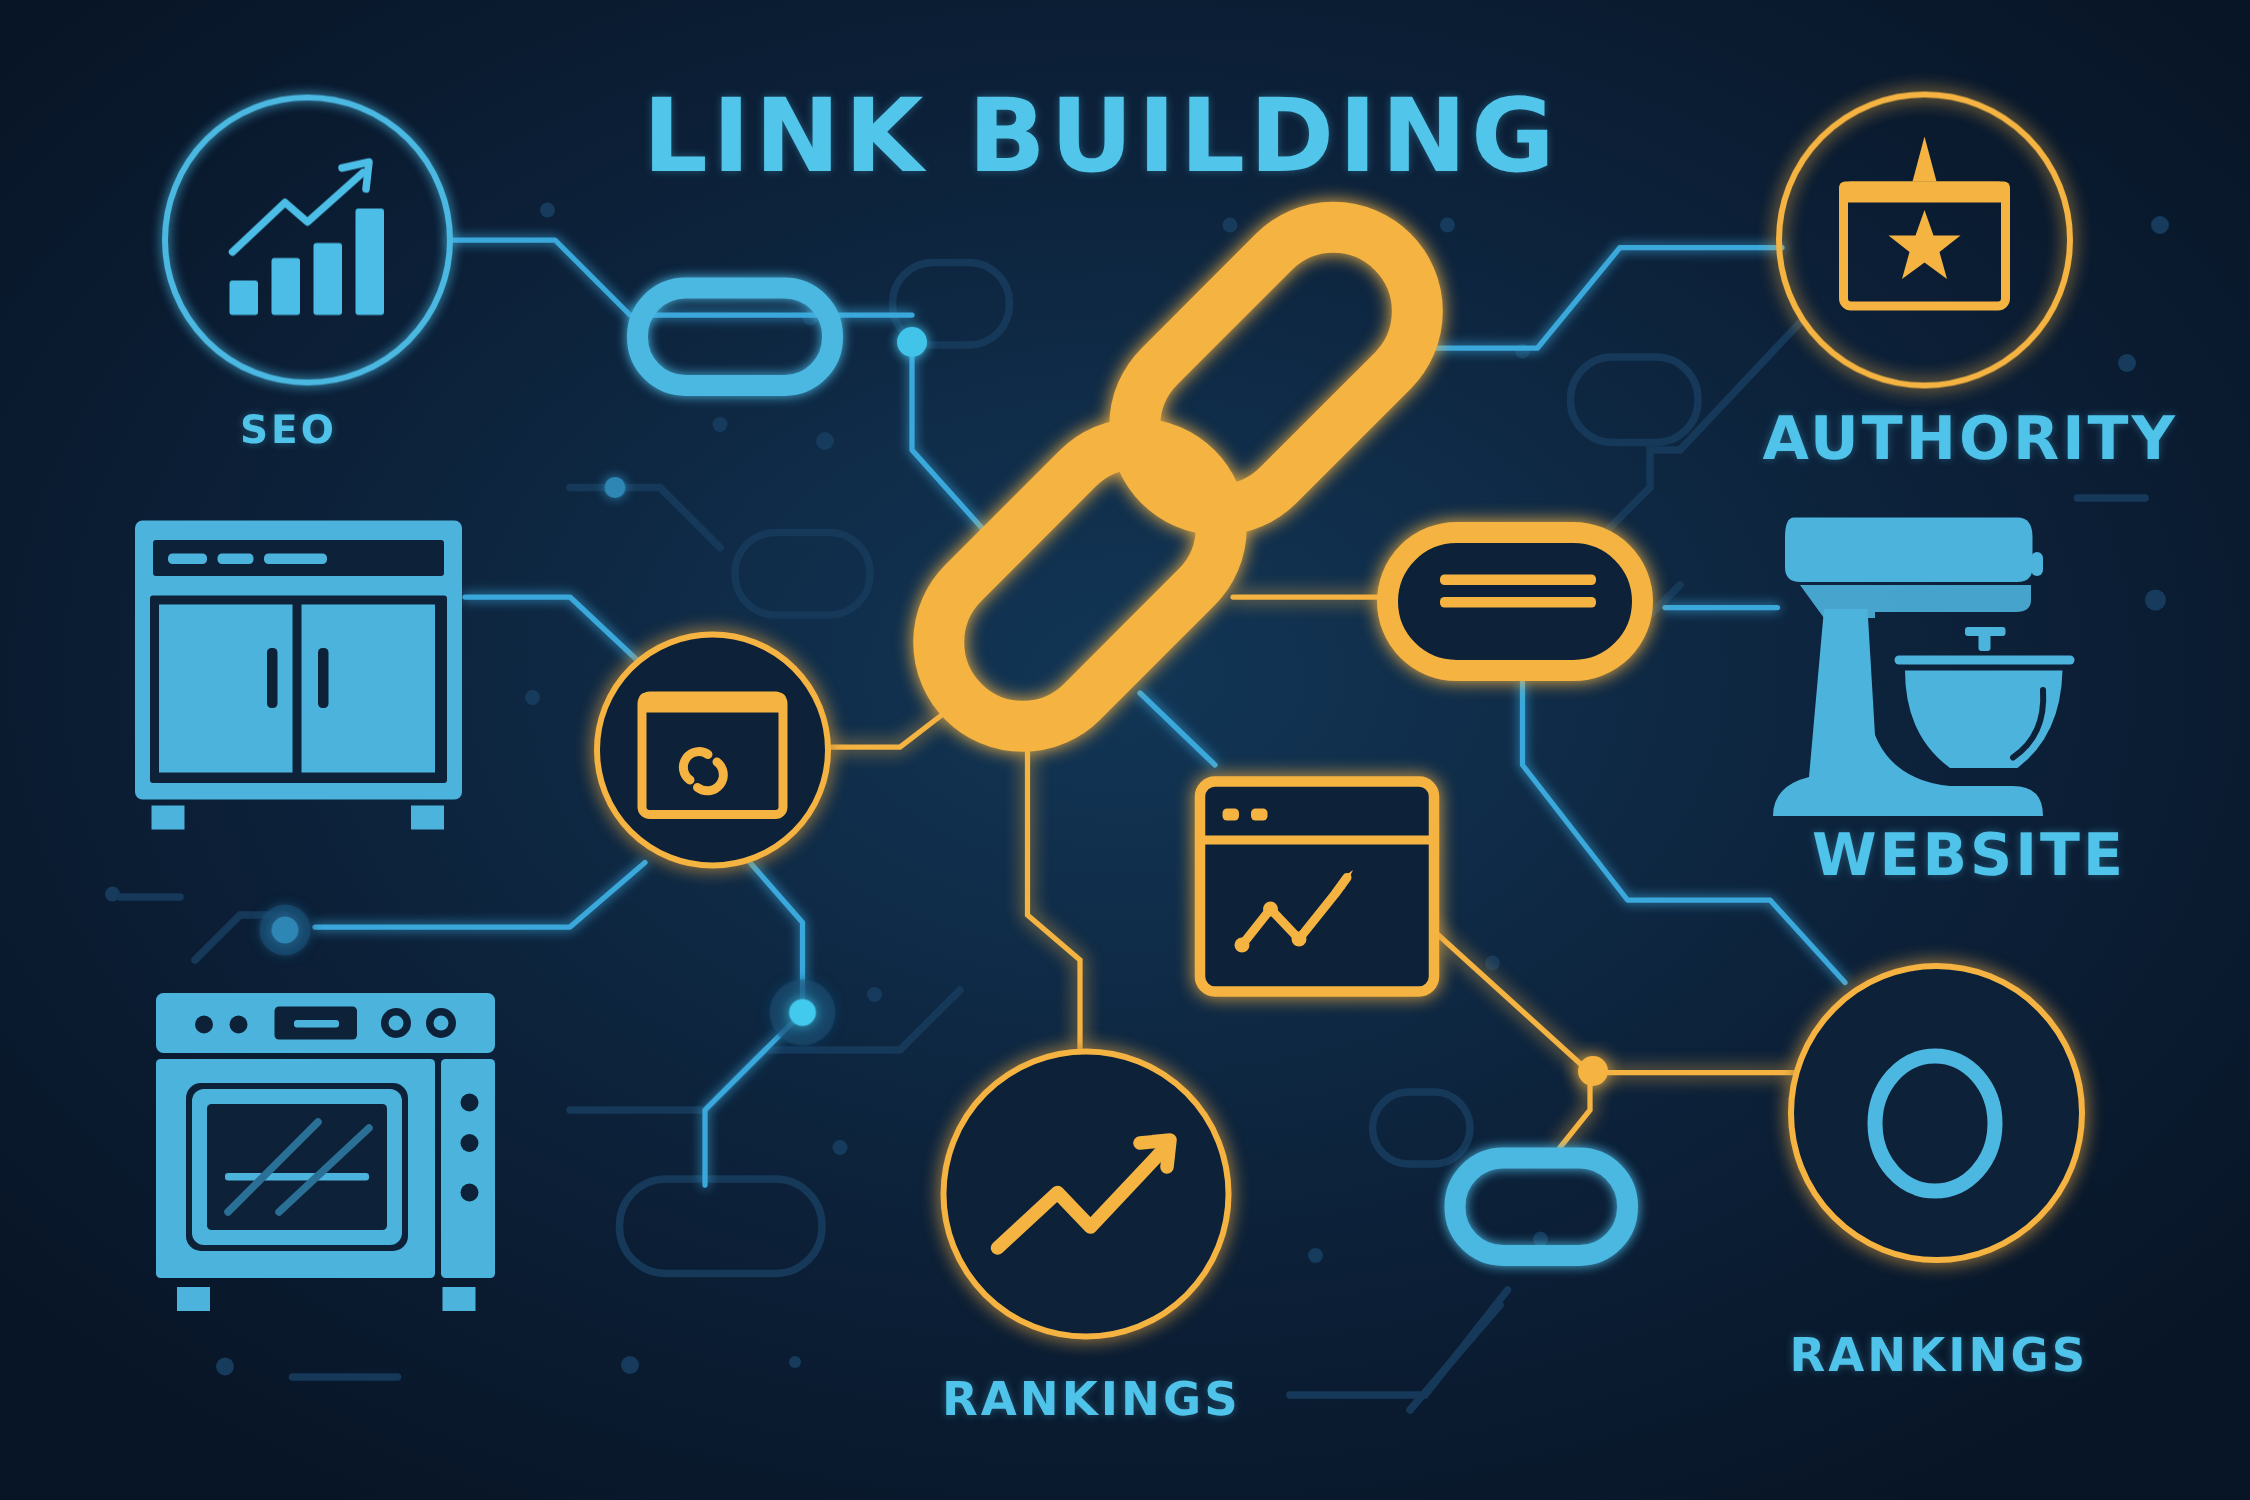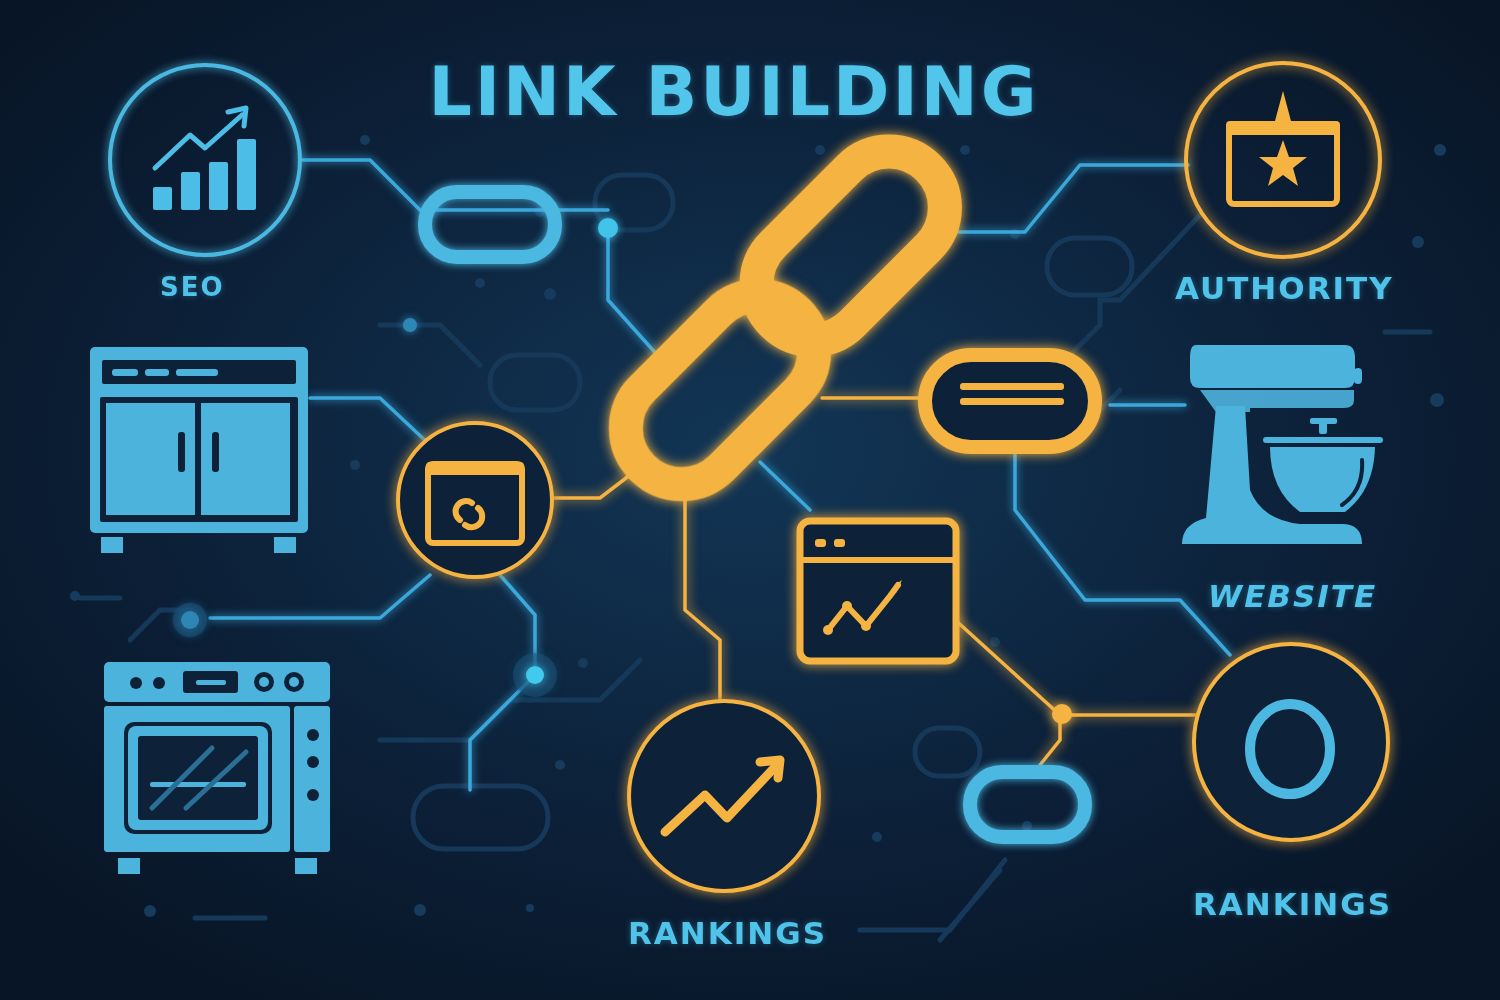--- a/index.html
+++ b/index.html
@@ -5,22 +5,22 @@
   html, body { margin: 0; padding: 0; background: #0b1a2e; }
   body { width: 1500px; height: 1000px; overflow: hidden; position: relative;
          font-family: "Liberation Sans", "DejaVu Sans", sans-serif; }
   #stage { position: absolute; left: 0; top: 0; width: 1500px; height: 1000px; }
   .lbl { position: absolute; font-family: "DejaVu Sans", "Liberation Sans", sans-serif;
          color: #4fc3ea; letter-spacing: 2px; font-weight: bold; white-space: nowrap;
          text-shadow: 0 0 6px rgba(79,195,234,0.35); }
   #title { left: 0; width: 1468px; top: 52px; text-align: center; font-size: 68px;
            letter-spacing: 3px; color: #52c6ea; }
   #lbl-seo { left: 160px; top: 272px; font-size: 26px; }
-  #lbl-authority { left: 1175px; top: 270px; font-size: 31px; }
-  #lbl-website { left: 1208px; top: 578px; font-size: 31px; font-style: italic; }
+  #lbl-authority { left: 1175px; top: 270px; font-size: 40px; }
+  #lbl-website { left: 1208px; top: 548px; font-size: 39px; }
   #lbl-rank1 { left: 628px; top: 915px; font-size: 31px; }
   #lbl-rank2 { left: 1193px; top: 886px; font-size: 31px; }
 </style>
 </head>
 <body>
 
 <svg id="stage" viewBox="0 0 1500 1000" xmlns="http://www.w3.org/2000/svg">
   <defs>
     <radialGradient id="bgGlow" cx="50%" cy="45%" r="65%">
       <stop offset="0%" stop-color="#123656"></stop>

